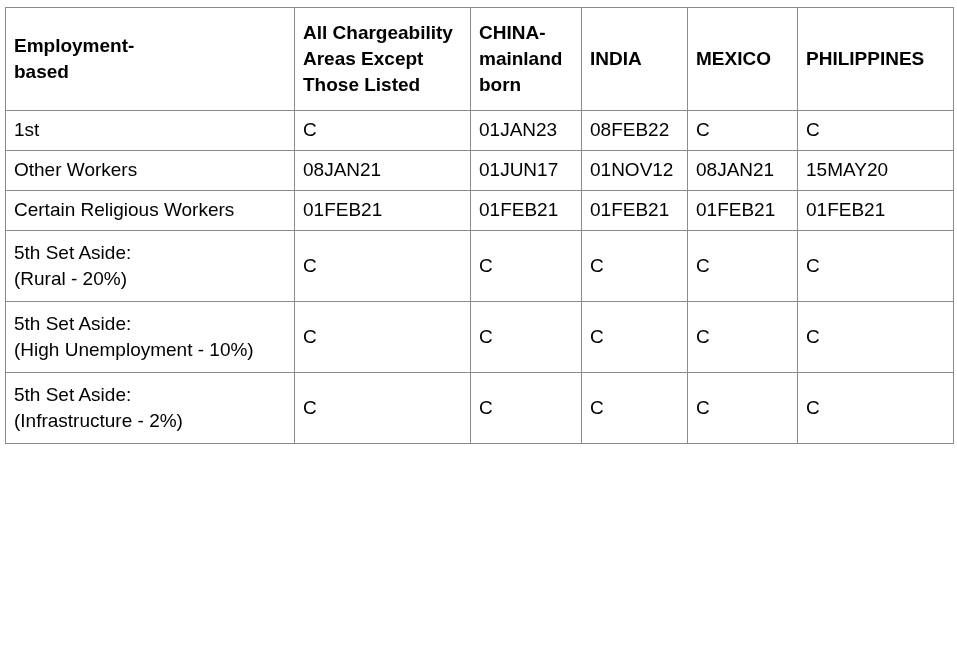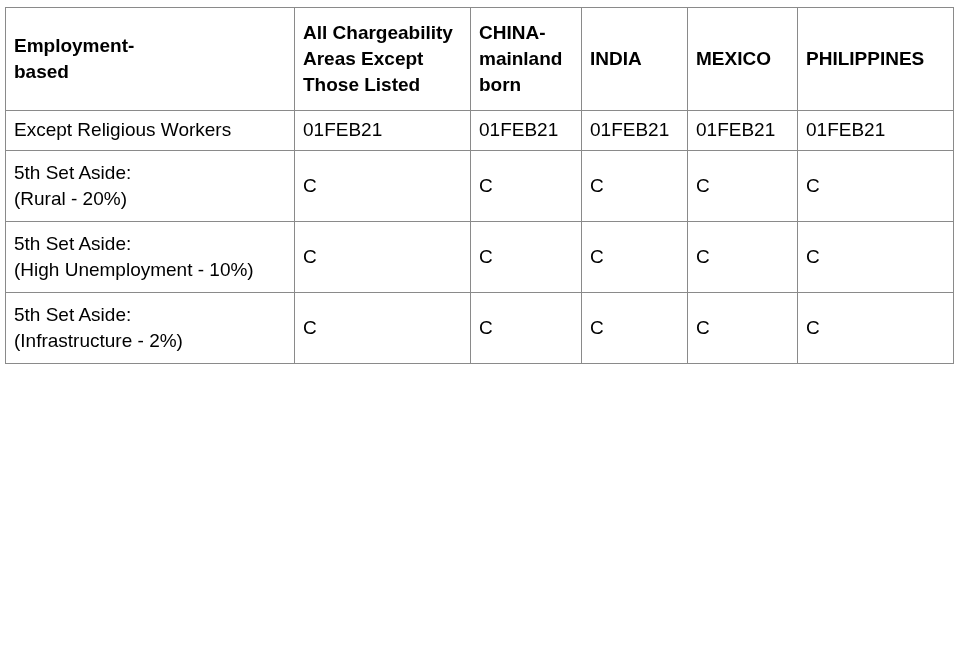--- a/index.html
+++ b/index.html
@@ -69,21 +69,37 @@
         <th>CHINA-
 mainland
 born</th>
         <th>INDIA</th>
         <th>MEXICO</th>
         <th>PHILIPPINES</th>
       </tr>
     </thead>
     <tbody>
       <tr class="single">
-        <td>Except Religious Workers</td>
+        <td>1st</td>
+        <td>C</td>
+        <td>01JAN23</td>
+        <td>08FEB22</td>
+        <td>C</td>
+        <td>C</td>
+      </tr>
+      <tr class="single">
+        <td>Other Workers</td>
+        <td>08JAN21</td>
+        <td>01JUN17</td>
+        <td>01NOV12</td>
+        <td>08JAN21</td>
+        <td>15MAY20</td>
+      </tr>
+      <tr class="single">
+        <td>Certain Religious Workers</td>
         <td>01FEB21</td>
         <td>01FEB21</td>
         <td>01FEB21</td>
         <td>01FEB21</td>
         <td>01FEB21</td>
       </tr>
       <tr class="double">
         <td>5th Set Aside:
 (Rural - 20%)</td>
         <td>C</td>

